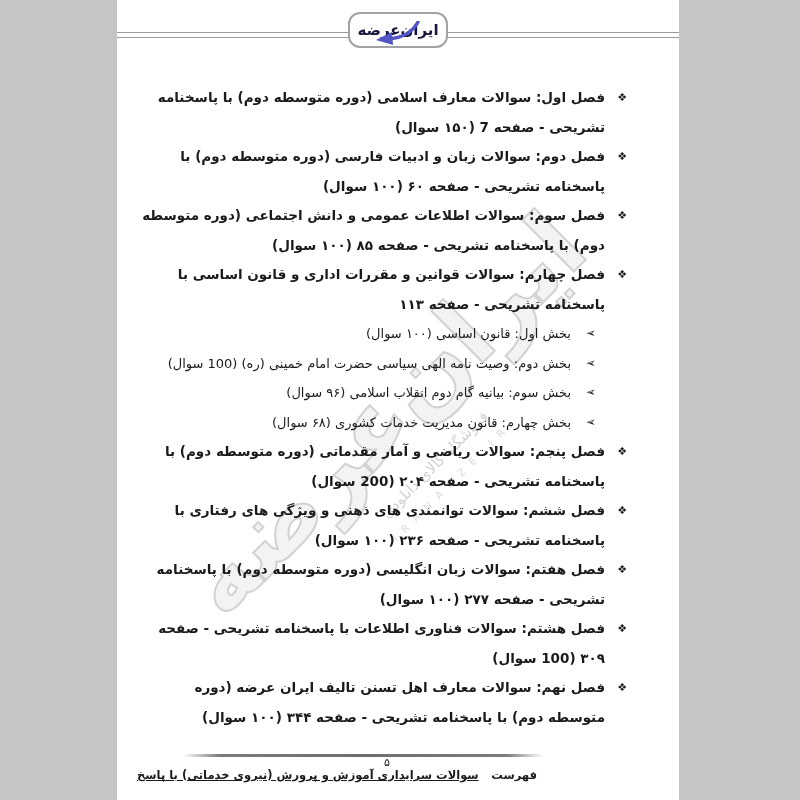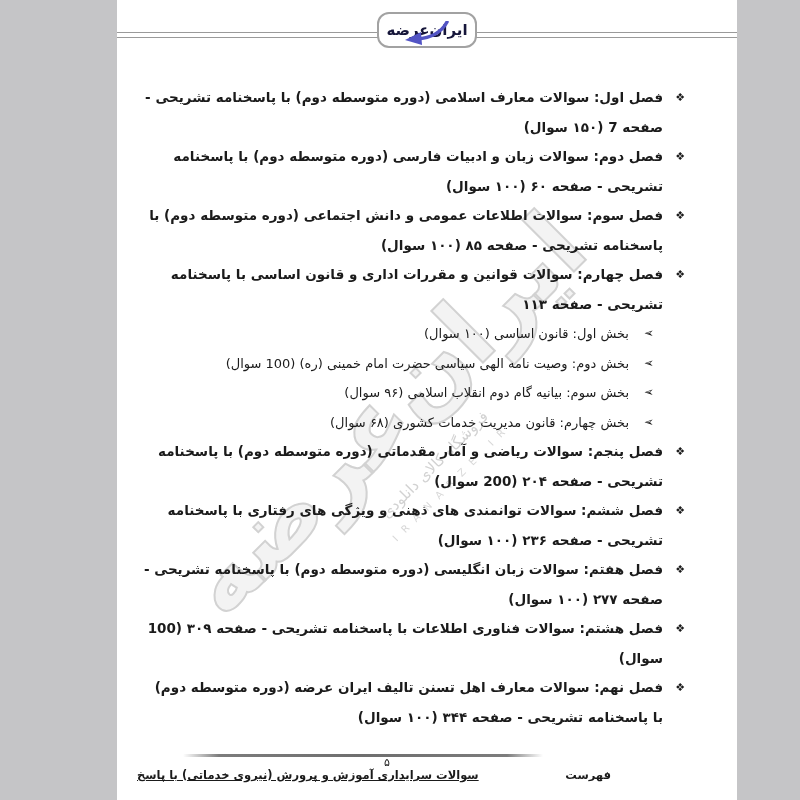--- a/index.html
+++ b/index.html
@@ -7,21 +7,21 @@
   body {
     position: relative;
     background: #c5c5c7;
     font-family: "DejaVu Sans", sans-serif;
     color: #1b1b1b;
     overflow: hidden;
   }
   .page {
     position: absolute;
     left: 117px; top: 0;
-    width: 620px; height: 800px;
+    width: 562px; height: 800px;
     background: #ffffff;
   }
   
   .header-rule {
     position: absolute;
     top: 32px; left: 0; right: 0;
     height: 6px;
     border-top: 1.5px solid #9a9a9a;
     border-bottom: 1.5px solid #9a9a9a;
   }
@@ -128,21 +128,21 @@
   .footer-book-title {
     position: absolute;
     top: 768px; left: 20px;
     font-size: 11.5px; font-weight: bold;
     direction: rtl;
     white-space: nowrap;
     text-decoration: underline;
   }
   .footer-label {
     position: absolute;
-    top: 768px; right: 126px;
+    top: 768px; right: 142px;
     font-size: 11.5px; font-weight: bold;
     direction: rtl;
   }
   .side-band { position: absolute; top: 0; height: 800px; background: #c5c5c7; }
   .side-band.left  { left: 0;  width: 117px; }
   .side-band.right { right: 0; width: 117px; }
 </style>
 </head>
 <body>
 

